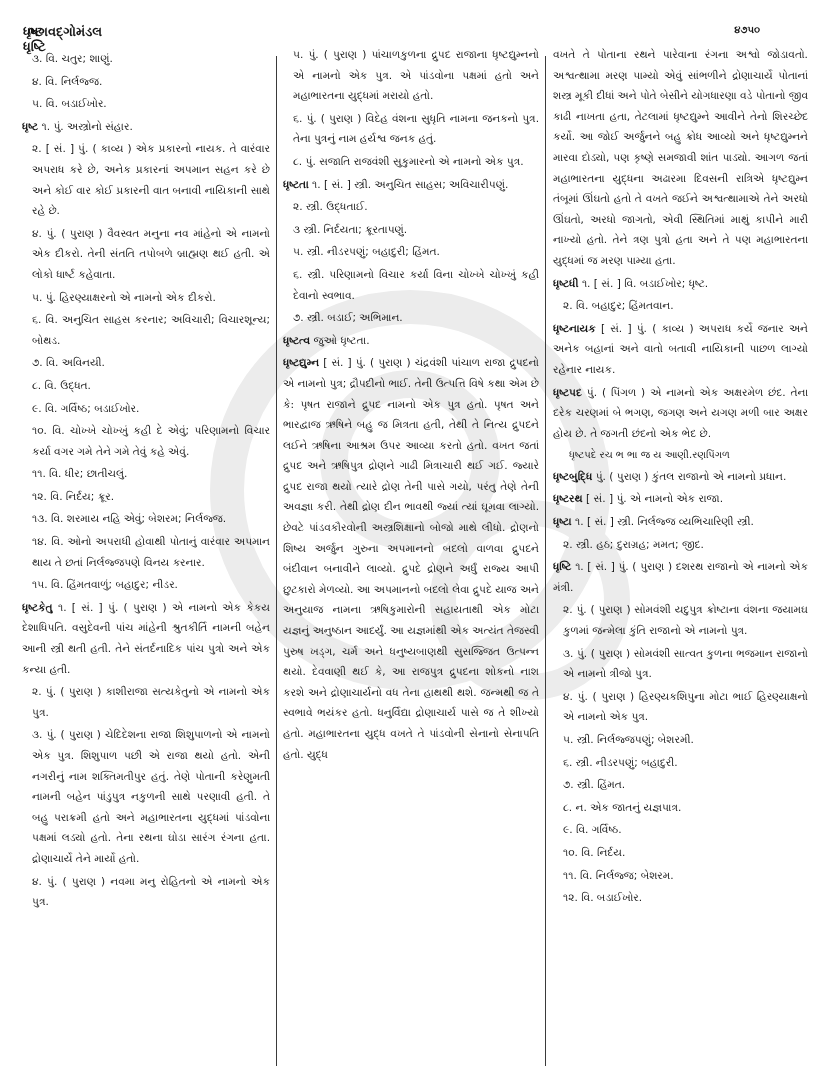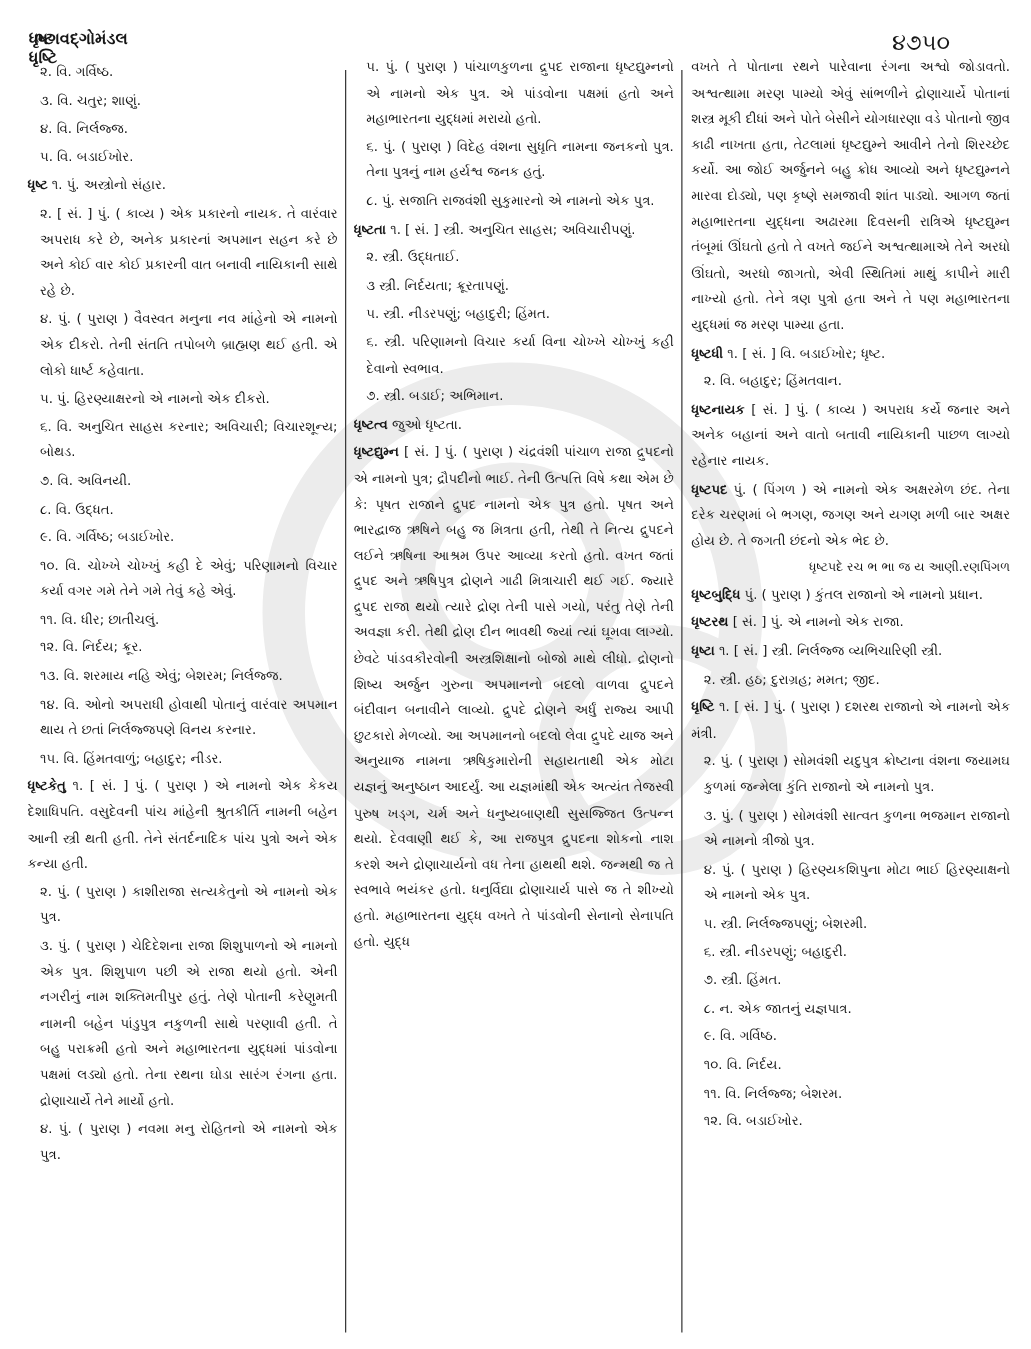--- a/index.html
+++ b/index.html
@@ -20,38 +20,38 @@
       position: absolute; left: 0; top: 24px; width: 825px; height: 22px; z-index: 1;
     }
     .hdr-guide {
       position: absolute; left: 23px; top: 0; font-weight: bold; font-size: 13px; line-height: 15px;
     }
     .hdr-title {
       position: absolute; left: 0; right: 0; top: 0;
       font-weight: bold; font-size: 13px; margin-left: 28px;
     }
     .hdr-page {
-      position: absolute; right: 65px; top: 0; font-weight: normal; font-size: 18px;
+      position: absolute; right: 65px; top: 0; font-weight: bold; font-size: 10px;
     }
     .column {
       position: absolute; top: 44px; z-index: 1;
       font-size: 10.6px; line-height: 20.6px;
     }
     .col-1 { left: 22px; width: 248px; top: 48px; }
     .col-2 { left: 283px; width: 256px; }
     .col-3 { left: 553px; width: 255px; }
     .rule {
       position: absolute; width: 1px; background: #3a3a3a; z-index: 1;
     }
     .rule-1 { left: 276px; top: 56px; height: 1010px; }
     .rule-2 { left: 545px; top: 56px; height: 1010px; }
     .entry { margin: 0 0 2px 0; text-align: justify; }
     .sense { padding-left: 10px; margin-bottom: 2px; text-align: justify; }
     .head { font-weight: bold; }
-    .quote { padding-left: 16px; font-size: 10px; display: flex; justify-content: flex-end; }
+    .quote { padding-left: 16px; font-size: 10px; display: flex; justify-content: flex-start; }
   </style>
 </head>
 <body>
 
 <div class="watermark">
   <div class="ring" style="left:40px;top:40px;width:400px;height:400px;"></div>
   <div class="ring" style="left:150px;top:120px;width:180px;height:180px;border-width:28px;"></div>
   <div class="ring" style="left:260px;top:250px;width:200px;height:200px;border-width:26px;"></div>
 </div>
 
@@ -61,21 +61,20 @@
     <div>ધૃષ્ટિ</div>
   </div>
   <div class="hdr-title">ભગવદ્ગોમંડલ</div>
   <div class="hdr-page">૪૭૫૦</div>
 </div>
 
 <div class="rule rule-1"></div>
 <div class="rule rule-2"></div>
 
 <div class="column col-1">
-    <div class="sense">૨. વિ. ગર્વિષ્ઠ.</div>
     <div class="sense">૩. વિ. ચતુર; શાણું.</div>
     <div class="sense">૪. વિ. નિર્લજ્જ.</div>
     <div class="sense">૫. વિ. બડાઈખોર.</div>
     <div class="entry"><span class="head">ધૃષ્ટ</span><span> ૧. પું. અસ્ત્રોનો સંહાર.</span></div>
     <div class="sense">૨. [ સં. ] પું. ( કાવ્ય ) એક પ્રકારનો નાયક. તે વારંવાર અપરાધ કરે છે, અનેક પ્રકારનાં અપમાન સહન કરે છે અને કોઈ વાર કોઈ પ્રકારની વાત બનાવી નાયિકાની સાથે રહે છે.</div>
     <div class="sense">૪. પું. ( પુરાણ ) વૈવસ્વત મનુના નવ માંહેનો એ નામનો એક દીકરો. તેની સંતતિ તપોબળે બ્રાહ્મણ થઈ હતી. એ લોકો ધાર્ષ્ટ કહેવાતા.</div>
     <div class="sense">૫. પું. હિરણ્યાક્ષરનો એ નામનો એક દીકરો.</div>
     <div class="sense">૬. વિ. અનુચિત સાહસ કરનાર; અવિચારી; વિચારશૂન્ય; બોથડ.</div>
     <div class="sense">૭. વિ. અવિનયી.</div>
     <div class="sense">૮. વિ. ઉદ્ધત.</div>

